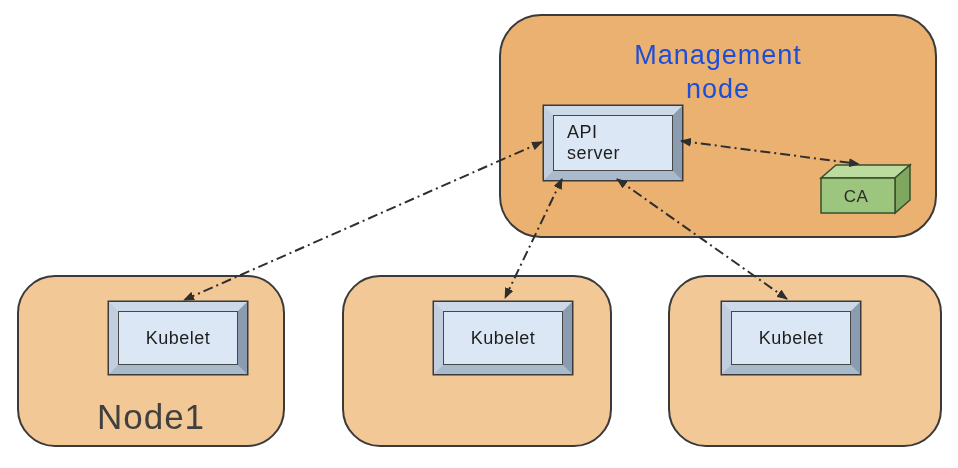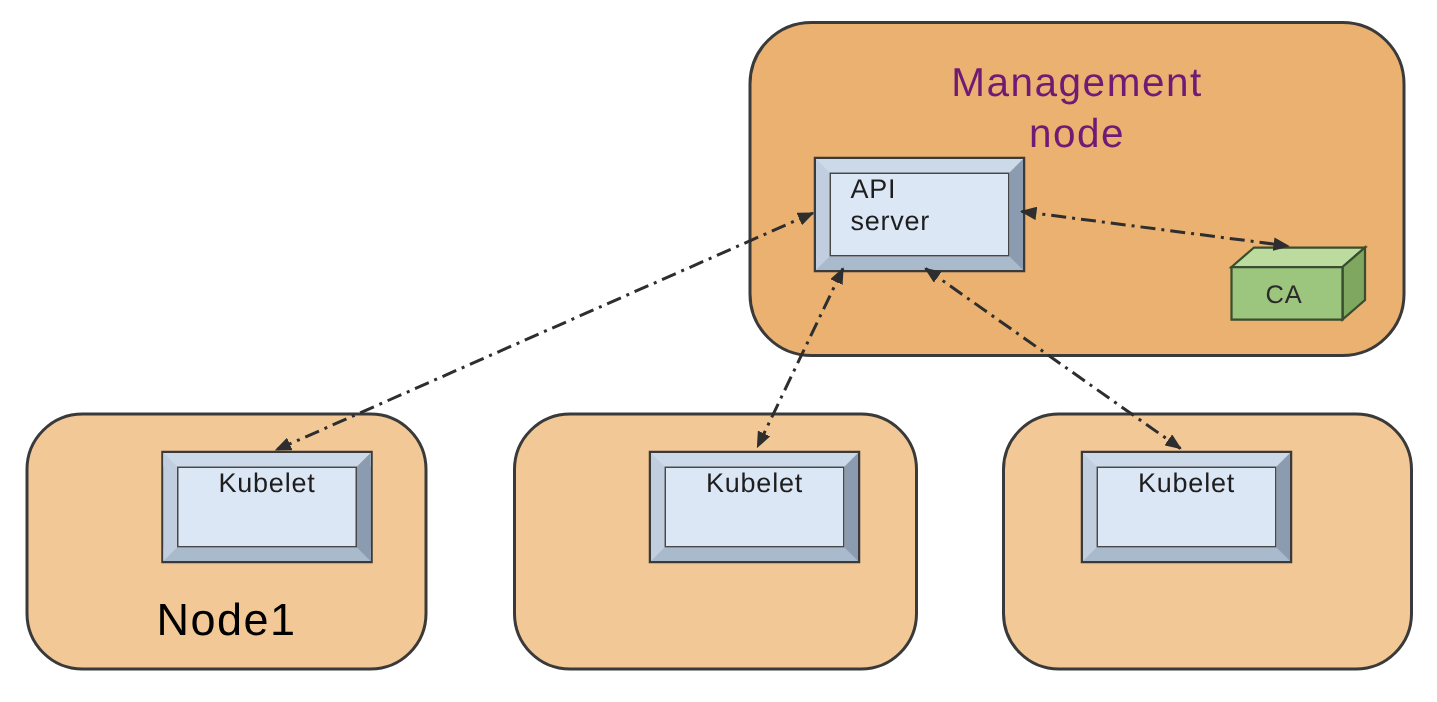--- a/index.html
+++ b/index.html
@@ -10,30 +10,30 @@
   
   .group-box{position:absolute;box-sizing:border-box;border:2px solid #3a3a3a;}
   .mgmt{left:499px;top:14px;width:438px;height:224px;border-radius:42px;background:#eab170;}
   .node{top:275px;height:172px;border-radius:38px;background:#f2c996;}
   .node1{left:17px;width:268px;}
   .node2{left:342px;width:270px;}
   .node3{left:668px;width:274px;}
 
   
   .mgmt-label{position:absolute;left:0;right:0;top:22px;margin:0 auto;width:230px;
-    text-align:center;font-size:27px;line-height:34px;letter-spacing:1px;color:#701a75;}
+    text-align:center;font-size:27px;line-height:34px;letter-spacing:1px;color:#1d4ed8;}
   .node-label{position:absolute;left:0;right:0;top:120px;text-align:center;
-    font-size:30px;letter-spacing:1px;color:#000000;}
+    font-size:35px;letter-spacing:1px;color:#404040;}
 
   
   .bevel{position:absolute;box-sizing:border-box;border:9px solid;
     border-color:#ccd9e8 #8c9cb0 #a9bacd #c0cedf;
     background:#dce7f5;box-shadow:0 0 0 1.5px #3a3a3a;}
   .bevel .face{position:absolute;inset:0;background:#dce7f5;border:1px solid #474747;
-    display:flex;align-items:flex-start;justify-content:center;}
+    display:flex;align-items:center;justify-content:center;}
   .api-box{left:43px;top:90px;width:138px;height:74px;}
   .api-box .face{justify-content:flex-start;padding-left:13px;}
   .api-box .face span{display:block;width:62px;font-size:18px;line-height:21px;letter-spacing:0.5px;}
   .kube-box{top:25px;width:138px;height:72px;}
   .kube-k1{left:90px;} .kube-k2{left:90px;} .kube-k3{left:52px;}
   .kube-box .face span{font-size:18px;letter-spacing:0.5px;}
 
   
   .ca-svg{position:absolute;left:317px;top:146px;}
   .ca-text{font-family:"Liberation Sans", sans-serif;font-size:17px;letter-spacing:0.5px;fill:#2b2b2b;}

